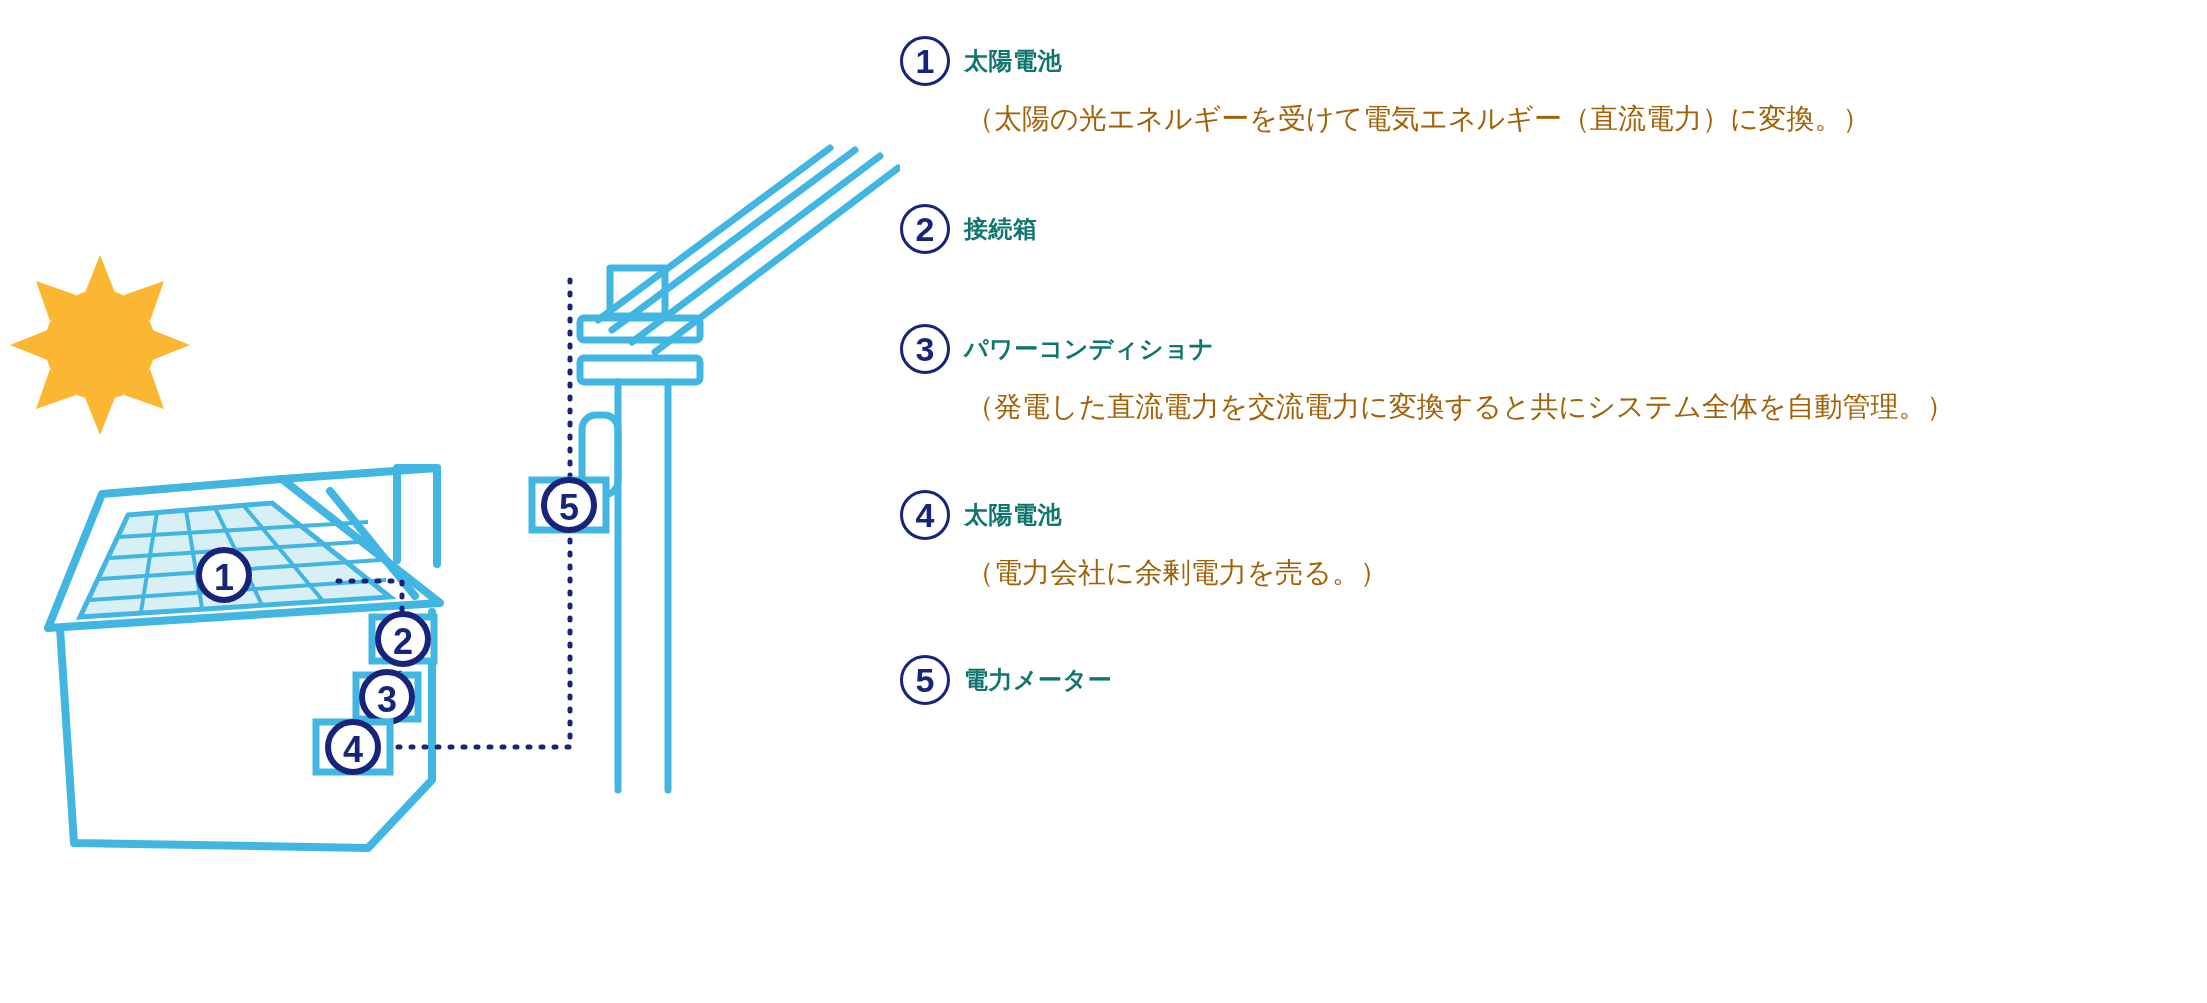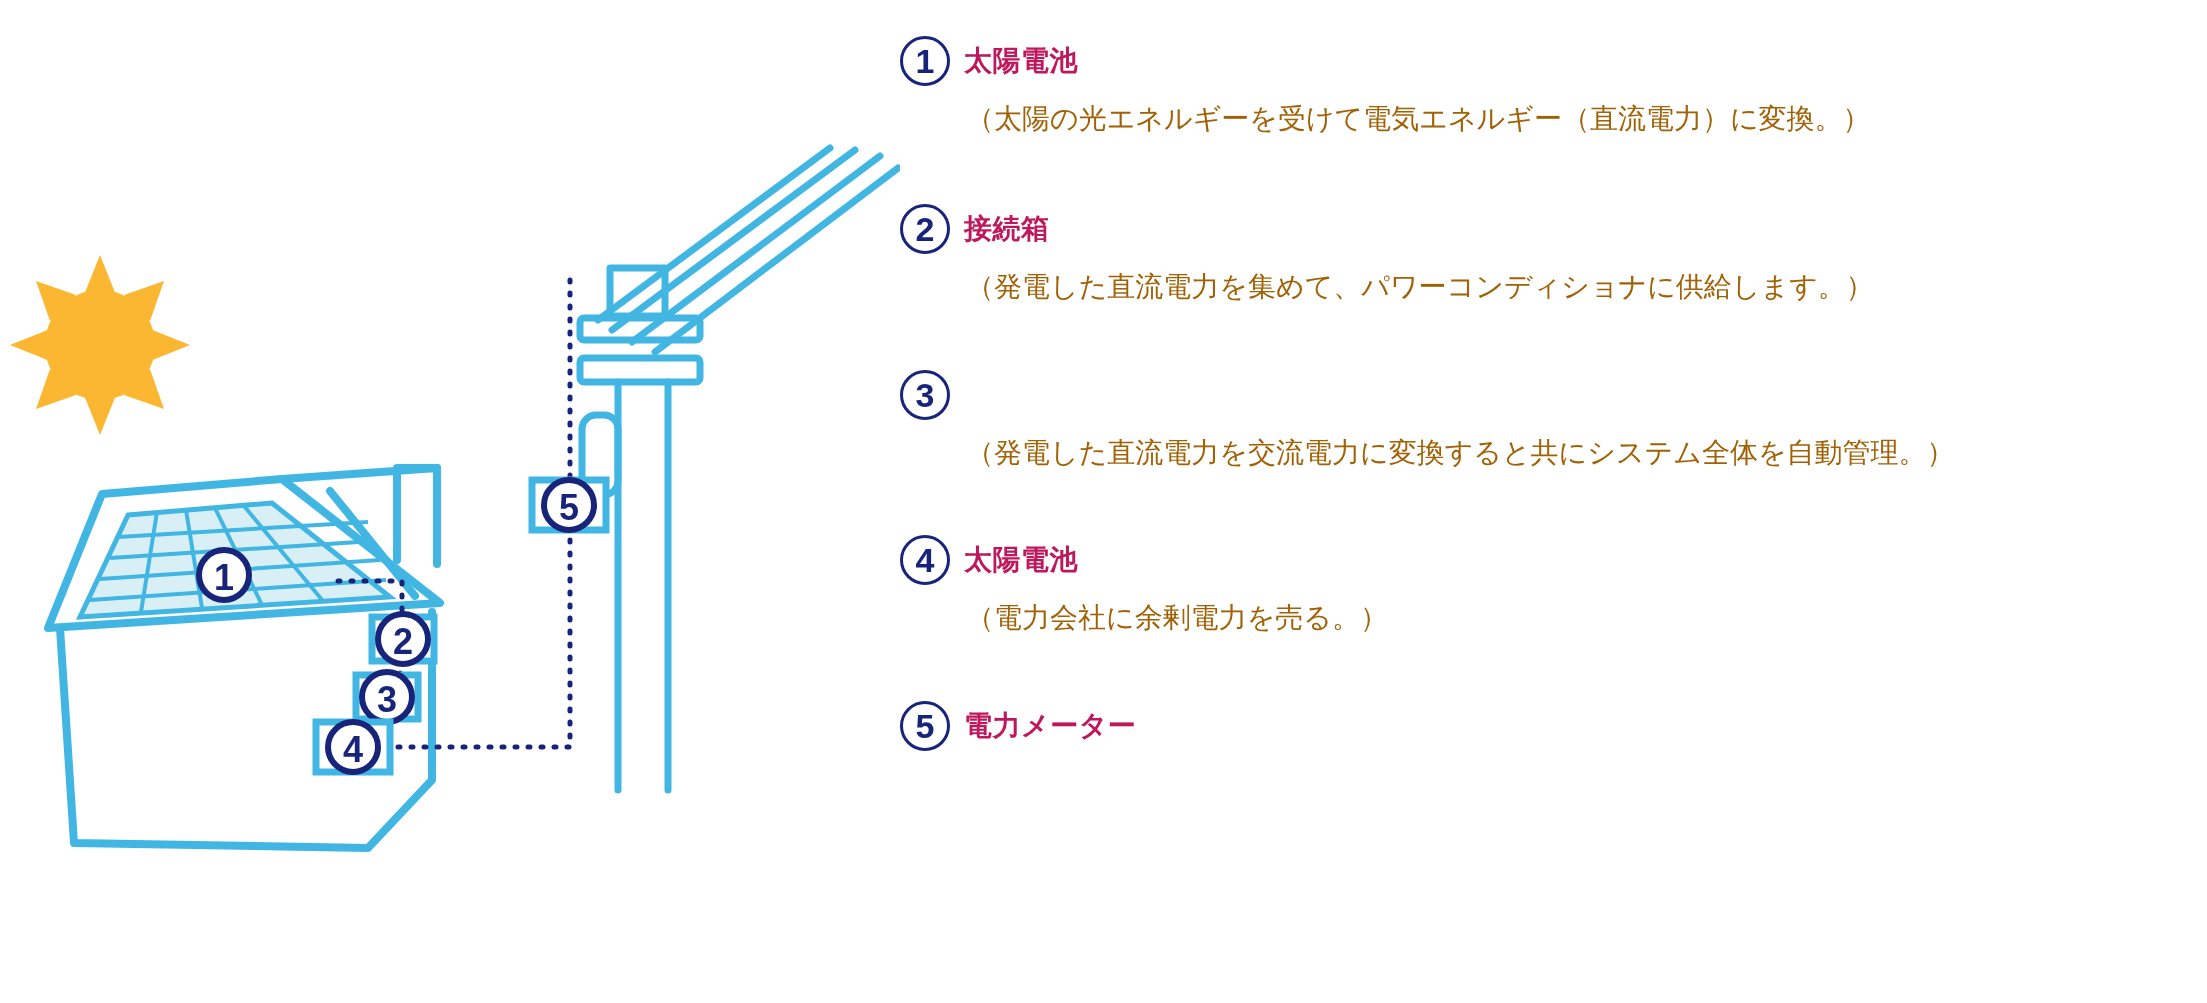--- a/index.html
+++ b/index.html
@@ -64,22 +64,22 @@
     color: #17247A;
     font-size: 34px;
     font-weight: bold;
     line-height: 1;
     display: flex;
     align-items: center;
     justify-content: center;
     box-sizing: border-box;
   }
   .legend-title {
-    color: #be185d;
-    font-size: 28px;
+    color: #0f766e;
+    font-size: 24px;
     font-weight: bold;
     letter-spacing: 0.5px;
     white-space: nowrap;
   }
   .legend-desc {
     color: #a16207;
     font-size: 28px;
     line-height: 1.35;
     margin-left: 66px;
     margin-top: 8px;
@@ -216,26 +216,26 @@
         <div class="legend-title">太陽電池</div>
       </div>
       <div class="legend-desc">（太陽の光エネルギーを受けて電気エネルギー（直流電力）に変換。）</div>
     </div>
 
     <div class="legend-item" id="item-2">
       <div class="legend-head">
         <div class="num-badge">2</div>
         <div class="legend-title">接続箱</div>
       </div>
-      <div class="legend-desc">（発電した直流電力を集めて、パワーコンディショナに供給します。）</div>
     </div>
 
     <div class="legend-item" id="item-3">
       <div class="legend-head">
         <div class="num-badge">3</div>
+        <div class="legend-title">パワーコンディショナ</div>
       </div>
       <div class="legend-desc">（発電した直流電力を交流電力に変換すると共にシステム全体を自動管理。）</div>
     </div>
 
     <div class="legend-item" id="item-4">
       <div class="legend-head">
         <div class="num-badge">4</div>
         <div class="legend-title">太陽電池</div>
       </div>
       <div class="legend-desc">（電力会社に余剰電力を売る。）</div>

